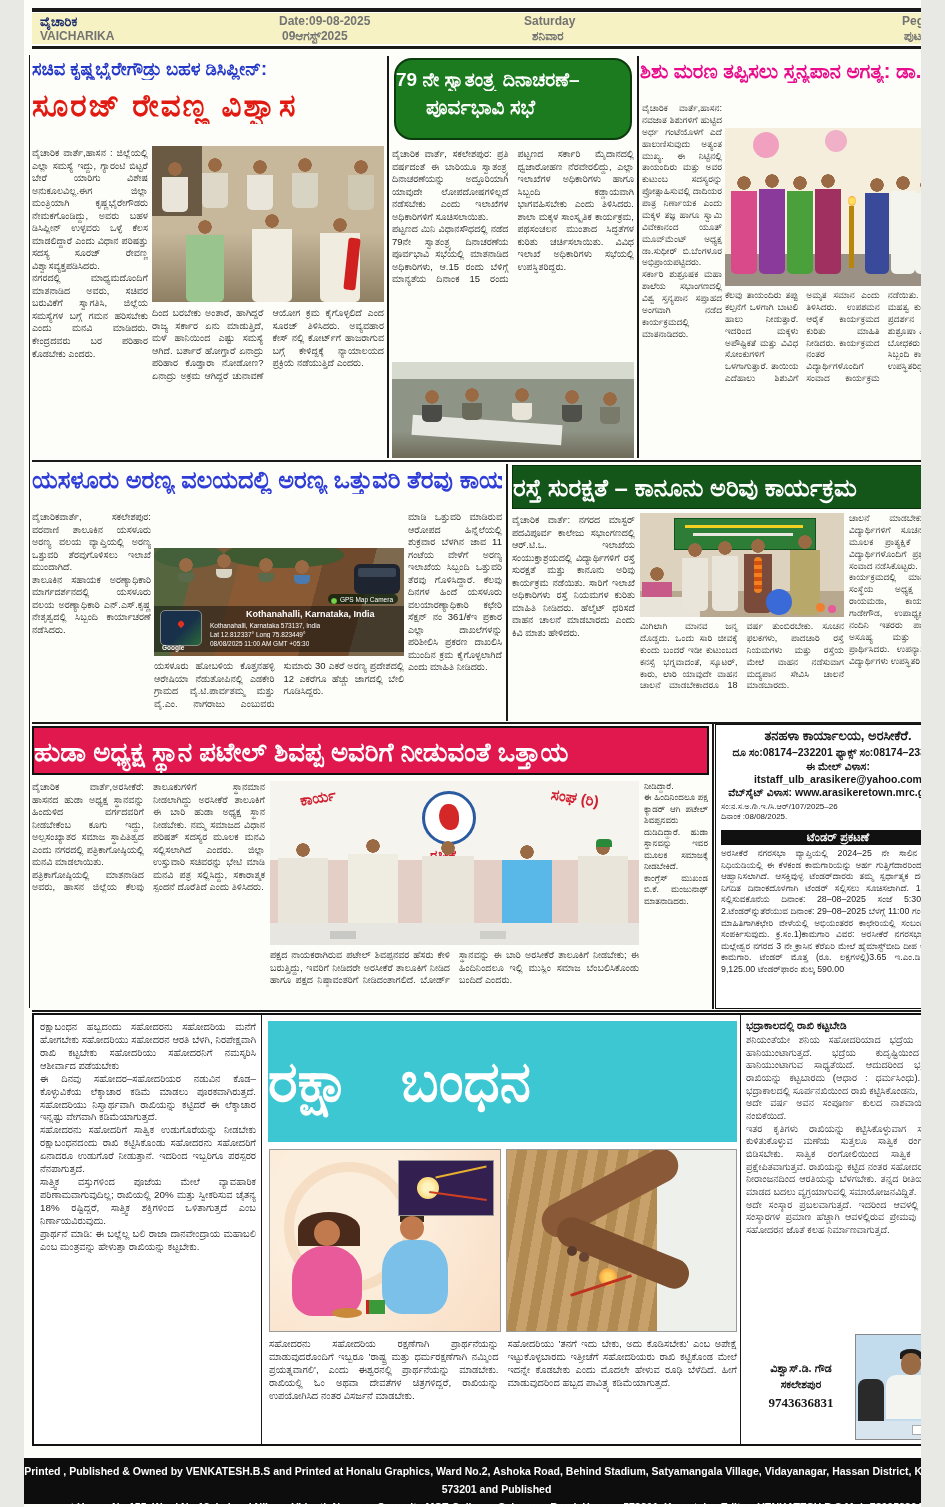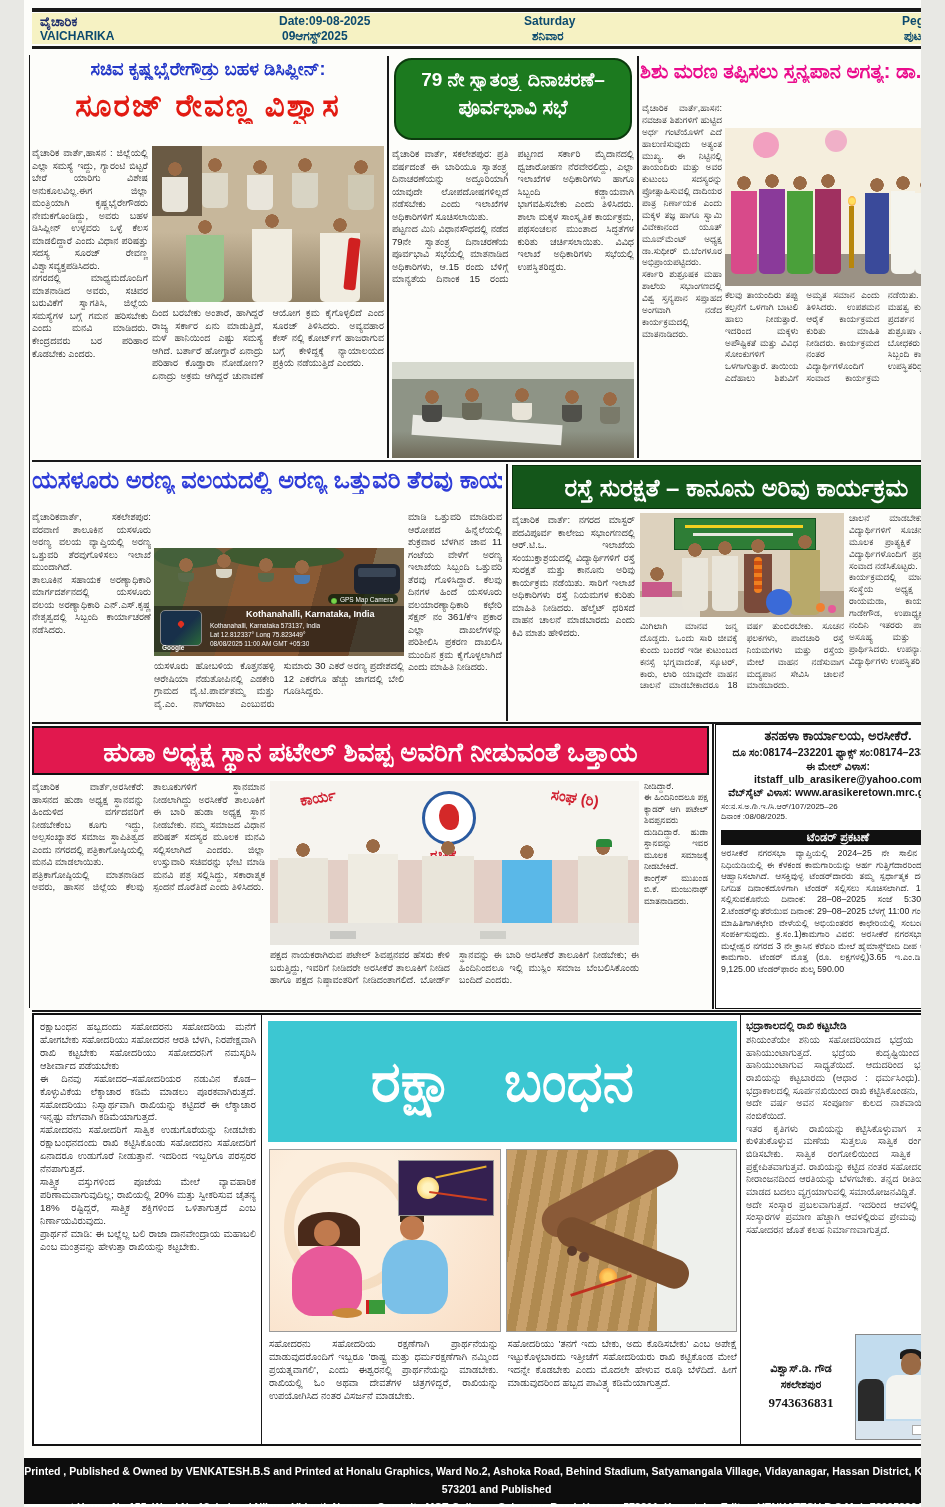--- a/index.html
+++ b/index.html
@@ -8,24 +8,24 @@
   .abs{position:absolute;}
   .rule{background:#1a1a1a;position:absolute;}
   .body-text{font-size:9.5px;line-height:1.32;text-align:justify;color:#1c1c1c;white-space:pre-line;overflow:hidden;}
   .cols2{column-count:2;column-gap:9px;}
   .cols3{column-count:3;column-gap:8px;}
   .photo{position:absolute;overflow:hidden;}
   .fig{position:absolute;width:26px;height:52px;
        background:radial-gradient(circle at 50% 9px,var(--skin,#9a6a45) 0 6.5px,transparent 7px),
                   linear-gradient(transparent 0 17px,var(--s,#e9e5db) 17px 100%);
        border-radius:5px;}
-  .hd-center{text-align:center;white-space:nowrap;overflow:hidden;font-weight:bold;}
+  .hd-center{white-space:nowrap;overflow:hidden;font-weight:bold;}
   
   .hdr-band{background:#f6f2c3;}
-  .hdr-txt{position:absolute;font-weight:bold;font-size:12px;color:#0c4a6e;white-space:nowrap;}
+  .hdr-txt{position:absolute;font-weight:bold;font-size:12px;color:#737373;white-space:nowrap;}
   
   #tender{border:1.6px solid #111;background:#fff;padding:3px 5px;box-sizing:border-box;}
   #tender .c{text-align:center;font-weight:bold;}
   
   #rb-box{border:2.5px solid #111;box-sizing:border-box;}
   .gps-band{position:absolute;left:0;right:0;bottom:4px;height:46px;background:rgba(12,12,12,.5);}
   .gps-line{color:#fff;position:absolute;left:56px;white-space:nowrap;overflow:hidden;}
   .pill{position:absolute;background:rgba(10,30,10,.75);color:#fff;font-size:6.5px;border-radius:7px;
         padding:1.5px 5px 1.5px 12px;}
   .pill::before{content:"";position:absolute;left:3px;top:3.5px;width:6px;height:6px;border-radius:50%;
@@ -68,21 +68,21 @@
     <div class="fig" style="left:100px;top:66px;width:40px;height:90px;--s:#f0ece0;"></div>
     <div class="fig" style="left:168px;top:70px;width:40px;height:86px;--s:#f0ece0;"></div>
     <div class="abs" style="left:194px;top:92px;width:12px;height:52px;background:#d02020;transform:rotate(6deg);border-radius:3px;"></div>
   </div>
   <div class="abs body-text cols2" style="left:128px;top:307px;width:232px;height:150px;">ದಿಂದ ಬರಬೇಕು ಅಂತಾರೆ, ಹಾಗಿದ್ದರೆ ರಾಜ್ಯ ಸರ್ಕಾರ ಏನು ಮಾಡುತ್ತಿದೆ, ಮಳೆ ಹಾನಿಯಿಂದ ಎಷ್ಟು ಸಮಸ್ಯೆ ಆಗಿದೆ. ಬರ್ತಾರೆ ಹೋಗ್ತಾರೆ ಏನಾದ್ರು ಪರಿಹಾರ ಕೊಡ್ತಾರಾ ನೋಡೋಣ? ಏನಾದ್ರು ಅಕ್ರಮ ಆಗಿದ್ದರೆ ಚುನಾವಣೆ ಆಯೋಗ ಕ್ರಮ ಕೈಗೊಳ್ಳಲಿದೆ ಎಂದ ಸೂರಜ್ ತಿಳಿಸಿದರು. ಅವ್ಯವಹಾರ ಕೇಸ್ ನಲ್ಲಿ ಕೋರ್ಟ್‌ಗೆ ಹಾಜರಾಗುವ ಬಗ್ಗೆ ಕೇಳಿದ್ದಕ್ಕೆ ನ್ಯಾಯಾಲಯದ ಪ್ರಕ್ರಿಯೆ ನಡೆಯುತ್ತಿದೆ ಎಂದರು.</div>
 
   <div class="rule" style="left:363px;top:56px;width:1.5px;height:402px;"></div>
 
   <div class="abs" style="left:370px;top:58px;width:238px;height:82px;background:#1c7a1f;border:2px solid #0c3b0e;border-radius:18px;box-sizing:border-box;">
     <div class="hd-center" style="margin-top:9px;font-size:19px;color:#fff;">79 ನೇ ಸ್ವಾತಂತ್ರ್ಯ ದಿನಾಚರಣೆ–</div>
-    <div class="hd-center" style="margin-top:5px;font-size:20px;color:#fff;">ಪೂರ್ವಭಾವಿ ಸಭೆ</div>
+    <div class="hd-center" style="margin-top:5px;font-size:20px;color:#fff;padding-left:30px;">ಪೂರ್ವಭಾವಿ ಸಭೆ</div>
   </div>
   <div class="abs body-text cols2" style="left:368px;top:148px;width:242px;height:210px;">ವೈಚಾರಿಕ ವಾರ್ತೆ, ಸಕಲೇಶಪುರ: ಪ್ರತಿ ವರ್ಷದಂತೆ ಈ ಬಾರಿಯೂ ಸ್ವಾತಂತ್ರ್ಯ ದಿನಾಚರಣೆಯನ್ನು ಅದ್ಧೂರಿಯಾಗಿ ಯಾವುದೇ ಲೋಪದೋಷಗಳಿಲ್ಲದೆ ನಡೆಸಬೇಕು ಎಂದು ಇಲಾಖೆಗಳ ಅಧಿಕಾರಿಗಳಿಗೆ ಸೂಚಿಸಲಾಯಿತು.
 ಪಟ್ಟಣದ ಮಿನಿ ವಿಧಾನಸೌಧದಲ್ಲಿ ನಡೆದ 79ನೇ ಸ್ವಾತಂತ್ರ್ಯ ದಿನಾಚರಣೆಯ ಪೂರ್ವಭಾವಿ ಸಭೆಯಲ್ಲಿ ಮಾತನಾಡಿದ ಅಧಿಕಾರಿಗಳು, ಆ.15 ರಂದು ಬೆಳಿಗ್ಗೆ ಮಾನ್ಯತೆಯ ದಿನಾಂಕ 15 ರಂದು ಪಟ್ಟಣದ ಸರ್ಕಾರಿ ಮೈದಾನದಲ್ಲಿ ಧ್ವಜಾರೋಹಣ ನೆರವೇರಲಿದ್ದು, ಎಲ್ಲಾ ಇಲಾಖೆಗಳ ಅಧಿಕಾರಿಗಳು ಹಾಗೂ ಸಿಬ್ಬಂದಿ ಕಡ್ಡಾಯವಾಗಿ ಭಾಗವಹಿಸಬೇಕು ಎಂದು ತಿಳಿಸಿದರು. ಶಾಲಾ ಮಕ್ಕಳ ಸಾಂಸ್ಕೃತಿಕ ಕಾರ್ಯಕ್ರಮ, ಪಥಸಂಚಲನ ಮುಂತಾದ ಸಿದ್ಧತೆಗಳ ಕುರಿತು ಚರ್ಚಿಸಲಾಯಿತು. ವಿವಿಧ ಇಲಾಖೆ ಅಧಿಕಾರಿಗಳು ಸಭೆಯಲ್ಲಿ ಉಪಸ್ಥಿತರಿದ್ದರು.</div>
   <div class="photo" style="left:368px;top:362px;width:242px;height:96px;background:linear-gradient(#d7dacf 0 18%,#8e9486 18% 72%,#6f6a58 100%);">
     <div class="abs" style="left:20px;top:58px;width:150px;height:20px;background:#e8e8e2;transform:rotate(4deg);"></div>
     <div class="fig" style="left:30px;top:26px;width:20px;height:34px;--s:#4a4a46;"></div>
     <div class="fig" style="left:70px;top:24px;width:20px;height:34px;--s:#6a6a5a;"></div>
     <div class="fig" style="left:120px;top:24px;width:20px;height:34px;--s:#e8e4d8;"></div>
     <div class="fig" style="left:170px;top:26px;width:20px;height:34px;--s:#50504a;"></div>
     <div class="fig" style="left:208px;top:28px;width:20px;height:34px;--s:#7a7a6a;"></div>

